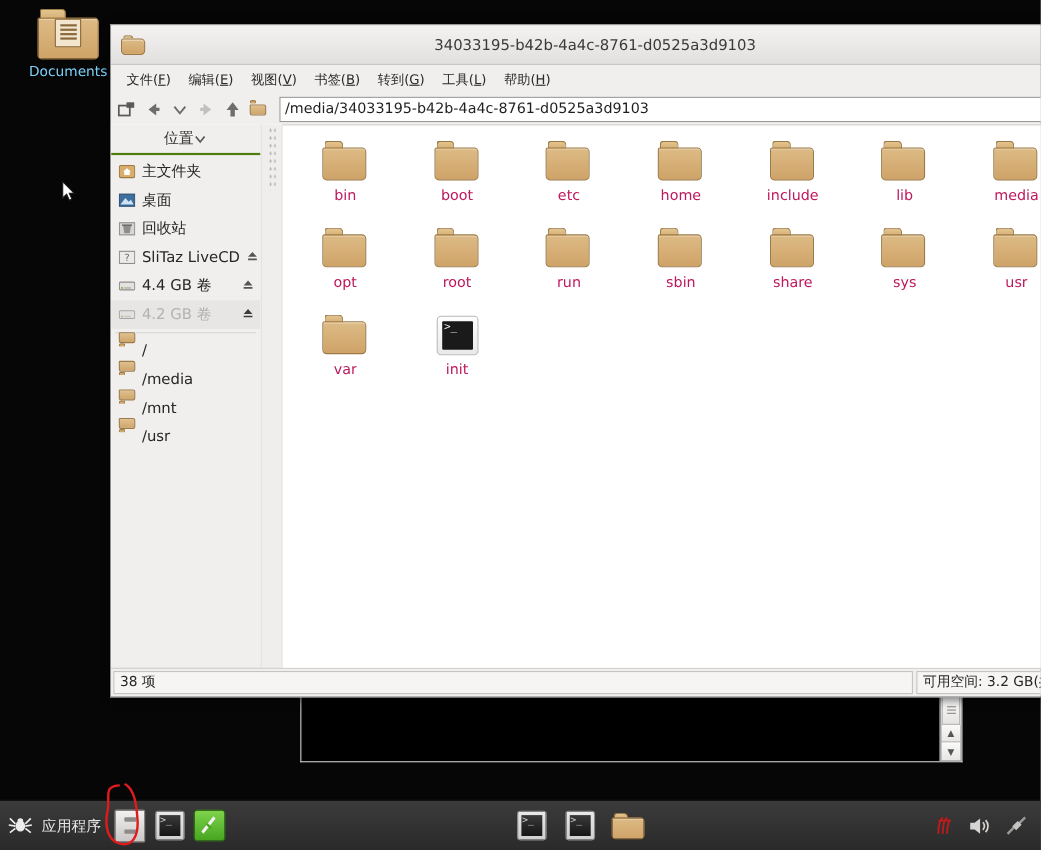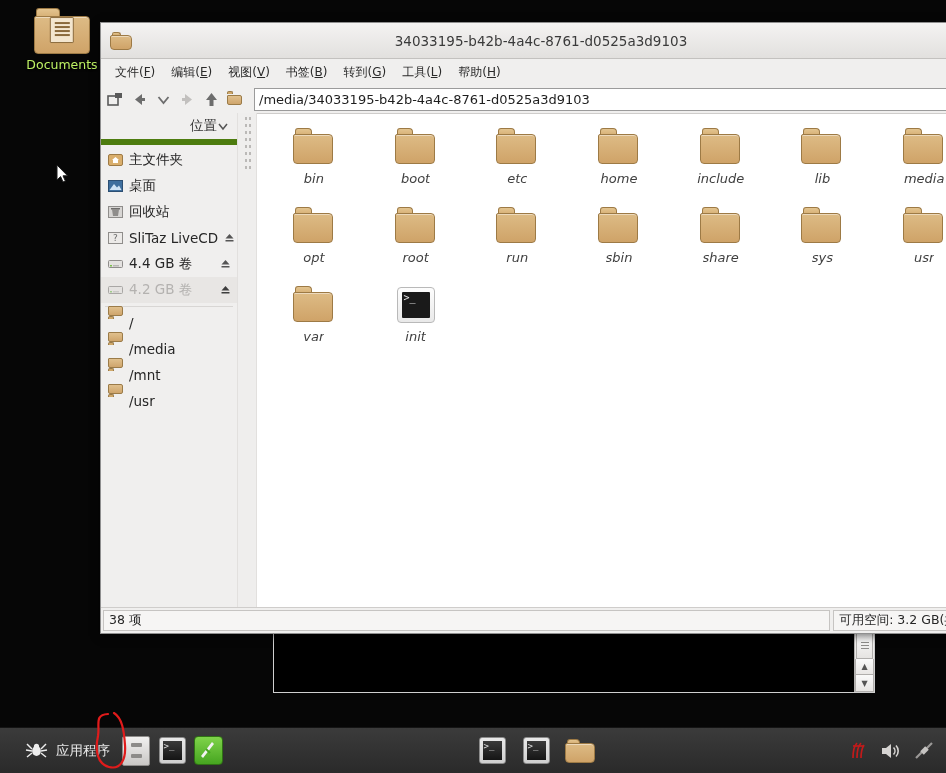--- a/index.html
+++ b/index.html
@@ -10,21 +10,21 @@
     font-size:13px;color:#2e2e2e;
     -webkit-font-smoothing:antialiased;
   }
 
   
   #desktop{position:absolute;inset:0;background:#060606;}
 
   .desk-icon{position:absolute;width:96px;text-align:center;}
   .desk-icon .ico{width:56px;height:46px;margin:0 auto;position:relative;}
   .desk-icon .lbl{
-    color:#bef264;font-size:12.5px;margin-top:3px;
+    color:#7dd3fc;font-size:12.5px;margin-top:3px;
     text-shadow:0 1px 2px #000;white-space:nowrap;
   }
 
   
   .folder{position:relative;display:inline-block;}
   .folder .tab{
     position:absolute;left:2px;top:0;width:42%;height:22%;
     background:linear-gradient(#e3c48f,#d5ad72);
     border:1px solid #9d7a45;border-bottom:none;
     border-radius:3px 4px 0 0;box-sizing:border-box;
@@ -90,23 +90,23 @@
   }
 
   #body-split{flex:1;display:flex;min-height:0;background:#fff;}
 
   
   #sidebar{
     width:136px;flex:0 0 136px;background:#f0efee;
     display:flex;flex-direction:column;overflow:hidden;
   }
   #sb-header{
-    height:26px;display:flex;align-items:center;justify-content:flex-end;
+    height:26px;display:flex;align-items:center;justify-content:center;
     padding:0 8px 0 7px;font-size:13.5px;color:#333;
-    border-bottom:6px solid #4d7c0f;
+    border-bottom:2px solid #4d7c0f;
   }
   #sb-list{flex:1;overflow:hidden;padding-top:2px;}
   .sb-item{
     height:26px;display:flex;align-items:center;gap:6px;
     padding:0 6px 0 7px;font-size:13.5px;color:#262626;white-space:nowrap;
   }
   .sb-item.dim{color:#b4b2b0;background:#e8e6e4;}
   .sb-item .eject{margin-left:auto;}
   .sb-sep{height:1px;background:#d8d6d4;margin:3px 4px;}
 
@@ -132,22 +132,22 @@
   #grid{
     display:grid;grid-template-columns:repeat(7,1fr);
     padding:10px 6px 0 6px;
   }
   .fitem{
     height:75px;display:flex;flex-direction:column;align-items:center;
     justify-content:flex-start;padding-top:4px;
   }
   .fitem .glyph{width:42px;height:38px;position:relative;}
   .fitem .nm{
-    margin-top:5px;font-size:13px;color:#404040;white-space:nowrap;
-    max-width:110px;overflow:hidden;text-overflow:ellipsis;text-align:center;font-style:italic;
+    margin-top:5px;font-size:13px;color:#be185d;white-space:nowrap;
+    max-width:110px;overflow:hidden;text-overflow:ellipsis;text-align:center;
   }
   
   .term-ico{
     width:38px;height:36px;background:linear-gradient(#fdfdfd,#e9e9e9);
     border:1px solid #b9b9b9;border-radius:4px;margin:1px auto 0 auto;
     box-sizing:border-box;padding:4px;
   }
   .term-ico .scr{
     width:100%;height:100%;background:#1a1a1a;border-radius:1px;
     color:#e8e8e8;font-family:"DejaVu Sans Mono","Liberation Mono",monospace;
@@ -196,21 +196,21 @@
   }
 
   
   #taskbar{
     position:absolute;left:0;bottom:0;width:946px;height:45px;
     background:linear-gradient(#3b3b3b,#2a2a2a);
     border-top:1px solid #141414;
     display:flex;align-items:center;
   }
   #tb-menu{
-    display:flex;align-items:center;gap:7px;padding:0 8px 0 6px;height:100%;margin-left:18px;
+    display:flex;align-items:center;gap:7px;padding:0 8px 0 6px;height:100%;
   }
   #tb-menu .lbl{color:#e6e6e6;font-size:13.5px;}
   .spider{width:25px;height:25px;position:relative;}
 
   .launcher{
     width:30px;height:30px;margin:0 3px;position:relative;
     display:flex;align-items:center;justify-content:center;
   }
   .cabinet{
     width:26px;height:28px;background:linear-gradient(#f2f1f0,#c9c7c5);

